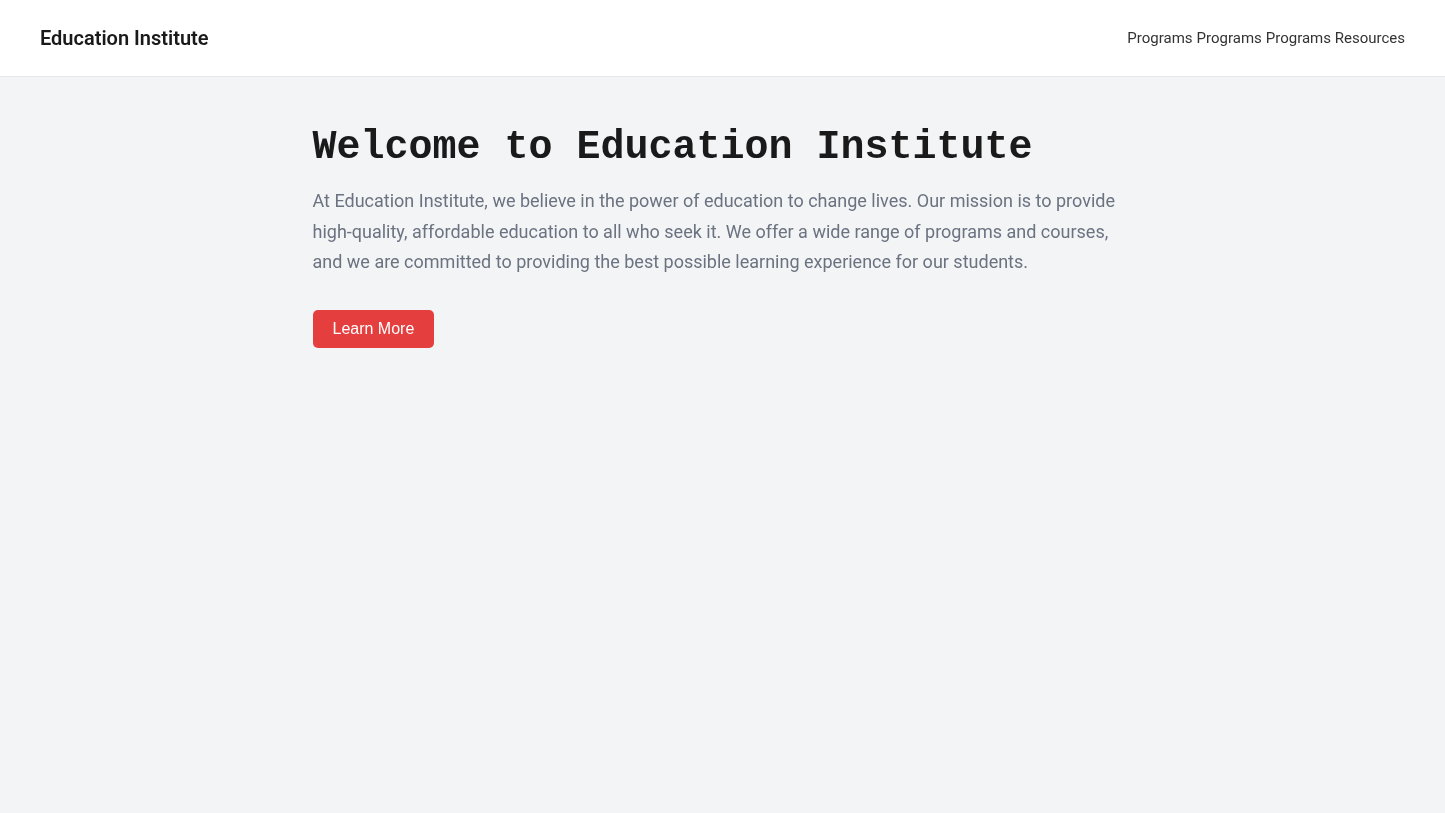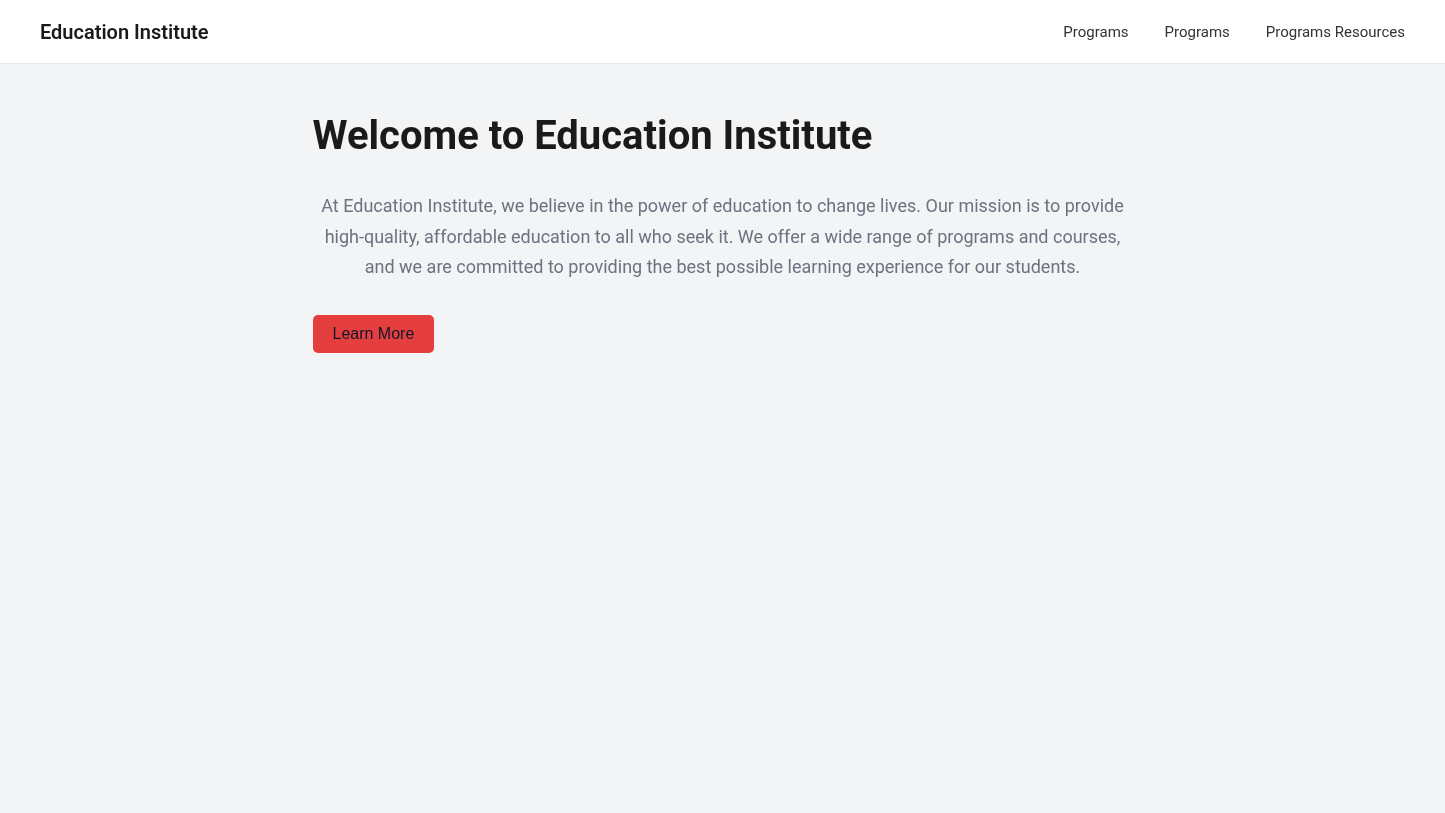--- a/index.html
+++ b/index.html
@@ -12,71 +12,71 @@
       font-family: -apple-system, BlinkMacSystemFont, 'Segoe UI', Roboto, Helvetica, Arial, sans-serif;
       background-color: #f3f4f6;
       color: #333;
     }
 
     
     header {
       background-color: #ffffff;
       border-bottom: 1px solid #e5e7eb;
       padding: 0 40px;
-      height: 64px;
+      height: 77px;
       display: flex;
       align-items: center;
       justify-content: space-between;
     }
 
     .nav-logo {
       font-size: 20px;
       font-weight: 600;
       color: #1a1a1a;
       text-decoration: none;
     }
 
     nav {
       display: flex;
-      gap: 36px;
+      gap: 4px;
       align-items: flex-end;
     }
 
     nav a {
       font-size: 15px;
       color: #333;
       text-decoration: none;
     }
 
     
     main {
       max-width: 900px;
       margin: 0 auto;
       padding: 48px 40px;
     }
 
     .hero-title {
       font-size: 40px;
       font-weight: 700;
       color: #1a1a1a;
-      margin-bottom: 32px;
+      margin-bottom: 16px;
+      font-family: Liberation Mono, monospace;
     }
 
     .hero-description {
       font-size: 18px;
       color: #6b7280;
       line-height: 1.7;
       margin-bottom: 32px;
-      text-align: center;
     }
 
     .cta-button {
       display: inline-block;
       background-color: #e53e3e;
-      color: #0f172a;
+      color: #ffffff;
       padding: 10px 20px;
       border-radius: 5px;
       font-size: 16px;
       text-decoration: none;
       border: none;
       cursor: pointer;
     }
   </style>
 </head>
 <body>

